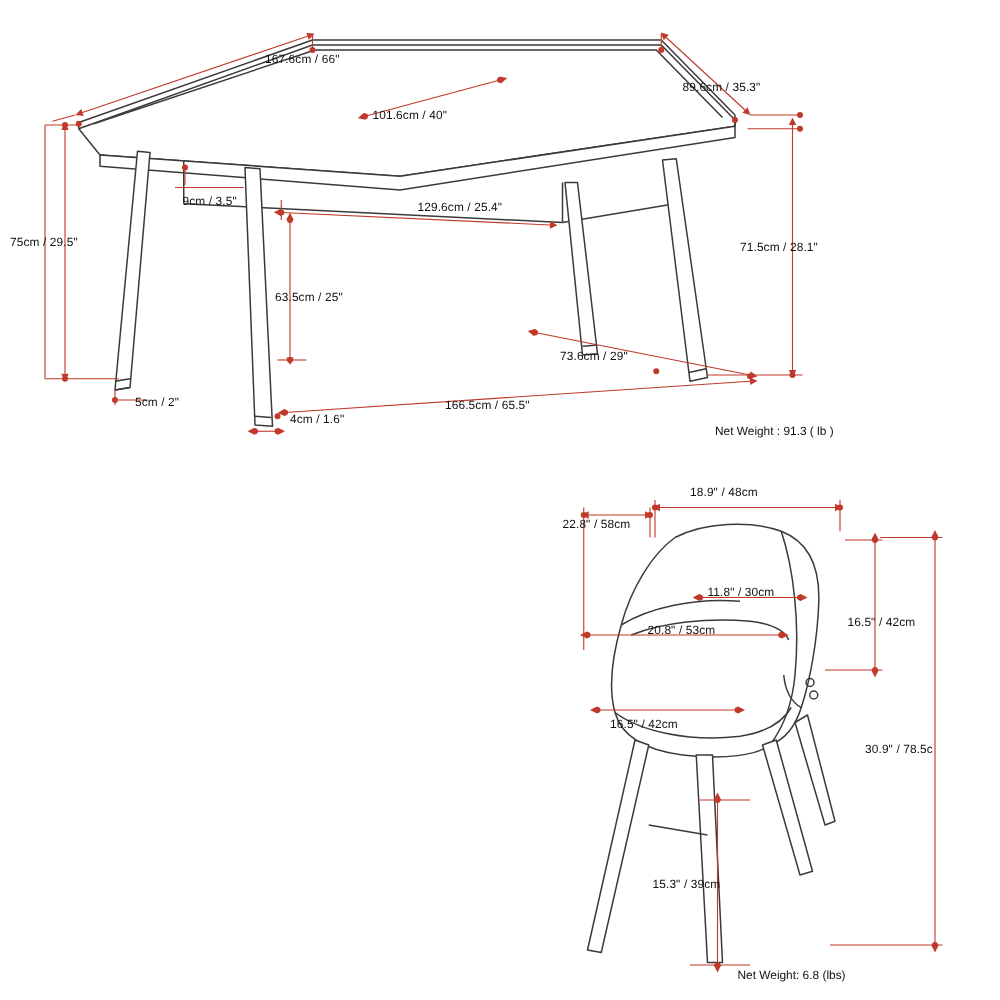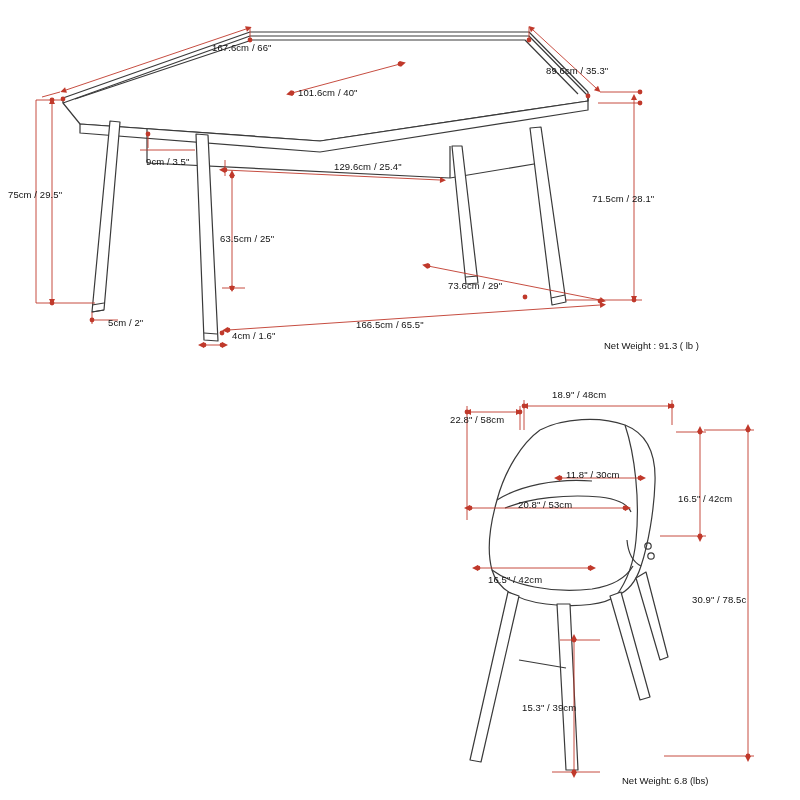--- a/index.html
+++ b/index.html
@@ -233,25 +233,25 @@
   <div class="dimlabel" style="left:298px; top:88px;">101.6cm / 40"</div>
   <div class="dimlabel" style="left:146px; top:157px;">9cm / 3.5"</div>
   <div class="dimlabel" style="left:334px; top:162px;">129.6cm / 25.4"</div>
   <div class="dimlabel" style="left:8px;   top:190px;">75cm / 29.5"</div>
   <div class="dimlabel" style="left:592px; top:194px;">71.5cm / 28.1"</div>
   <div class="dimlabel" style="left:220px; top:234px;">63.5cm / 25"</div>
   <div class="dimlabel" style="left:448px; top:281px;">73.6cm / 29"</div>
   <div class="dimlabel" style="left:108px; top:318px;">5cm / 2"</div>
   <div class="dimlabel" style="left:232px; top:331px;">4cm / 1.6"</div>
   <div class="dimlabel" style="left:356px; top:320px;">166.5cm / 65.5"</div>
-  <div class="weightlabel" style="left:580px; top:340px;padding-left:24px;">Net Weight : 91.3 ( lb )</div>
+  <div class="weightlabel" style="left:548px; top:340px;padding-left:24px;">Net Weight : 91.3 ( lb )</div>
 
   <div class="dimlabel" style="left:450px; top:415px;">22.8" / 58cm</div>
   <div class="dimlabel" style="left:552px; top:390px;">18.9" / 48cm</div>
   <div class="dimlabel" style="left:566px; top:470px;">11.8" / 30cm</div>
   <div class="dimlabel" style="left:518px; top:500px;">20.8" / 53cm</div>
   <div class="dimlabel" style="left:488px; top:575px;">16.5" / 42cm</div>
   <div class="dimlabel" style="left:678px; top:494px;">16.5" / 42cm</div>
   <div class="dimlabel" style="left:692px; top:595px;">30.9" / 78.5c</div>
   <div class="dimlabel" style="left:522px; top:703px;">15.3" / 39cm</div>
-  <div class="weightlabel" style="left:622px; top:775px;">Net Weight: 6.8 (lbs)</div>
+  <div class="weightlabel" style="left:590px; top:775px;">Net Weight: 6.8 (lbs)</div>
 
 </div>
 
 </body></html>

